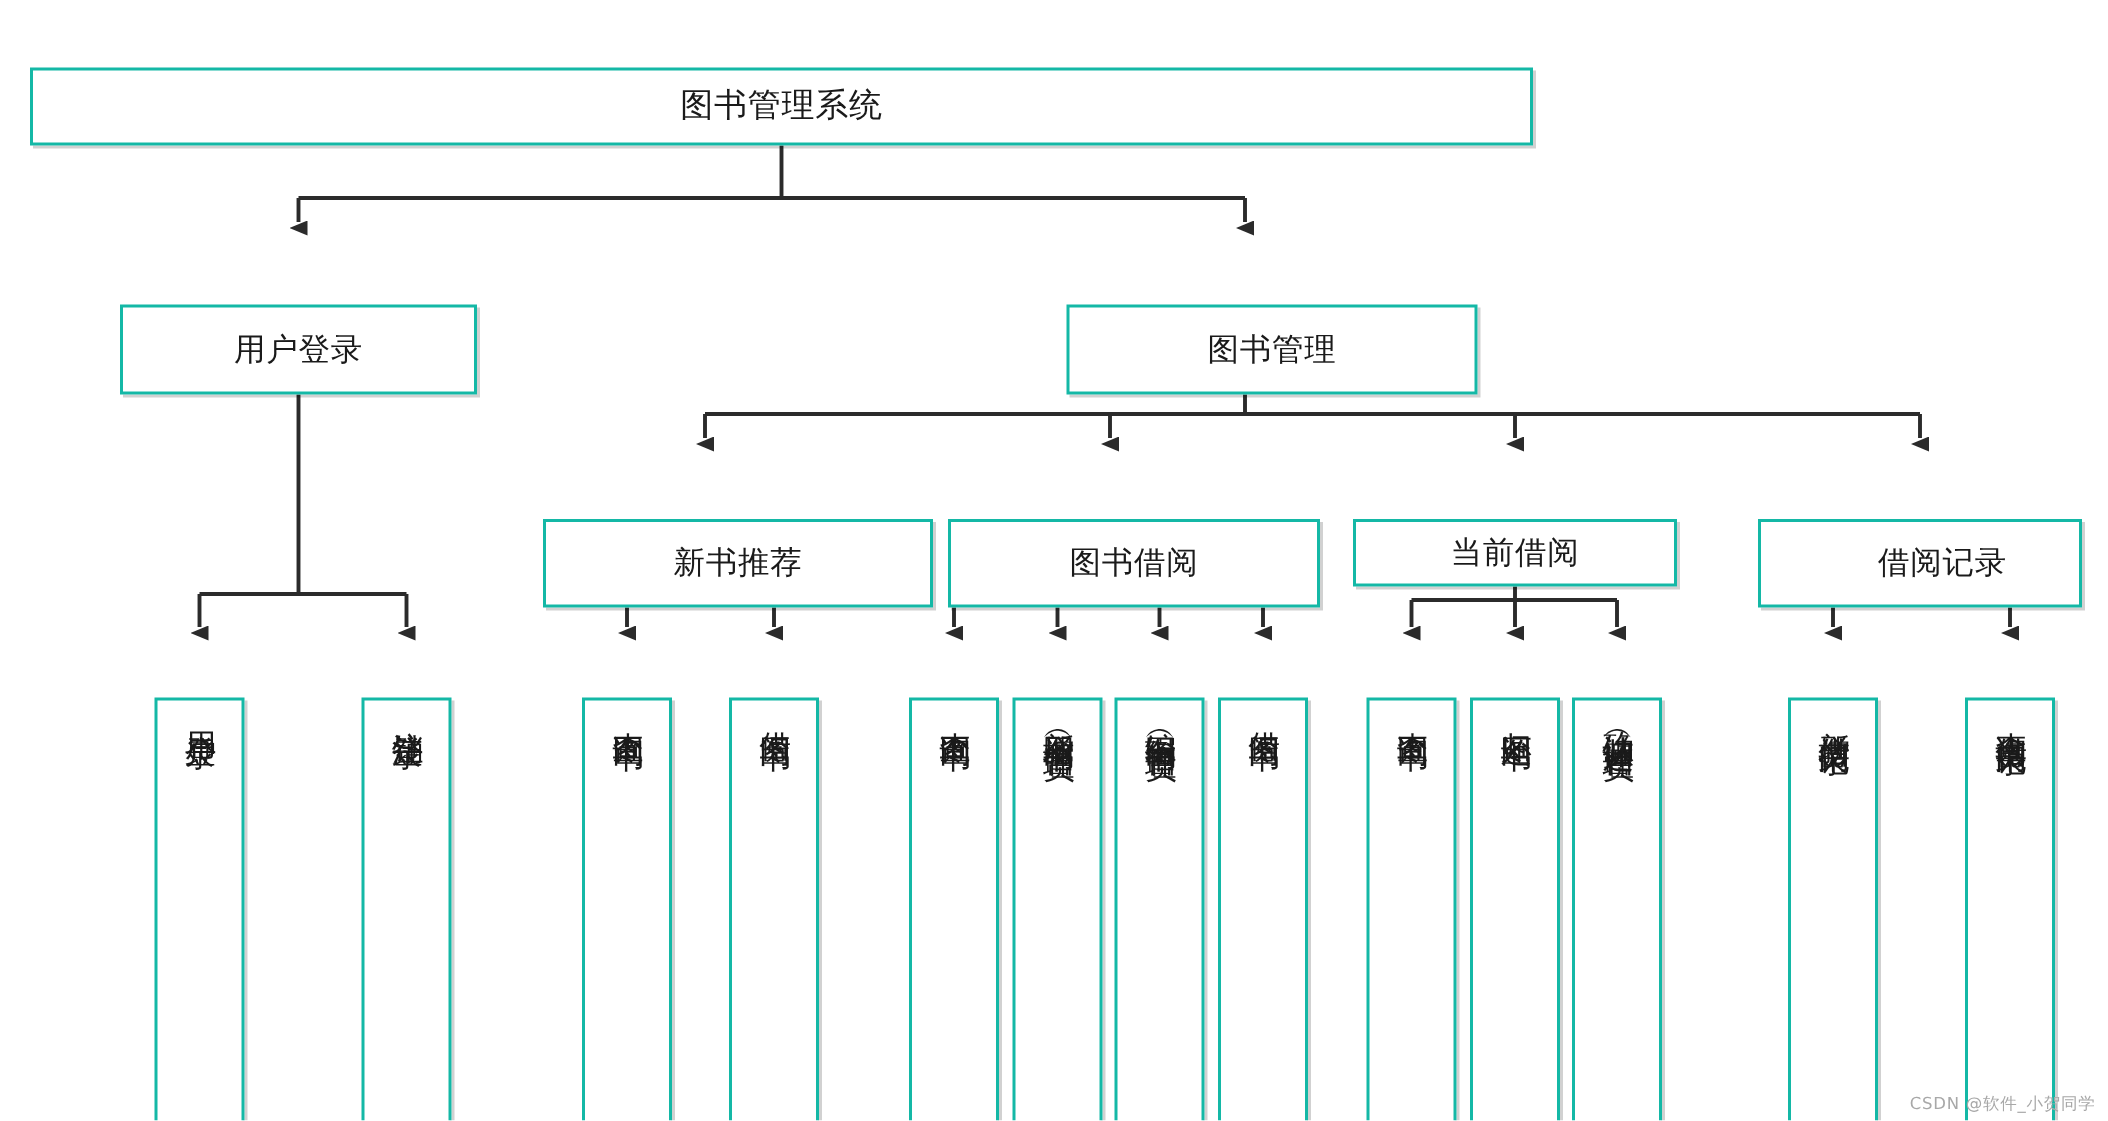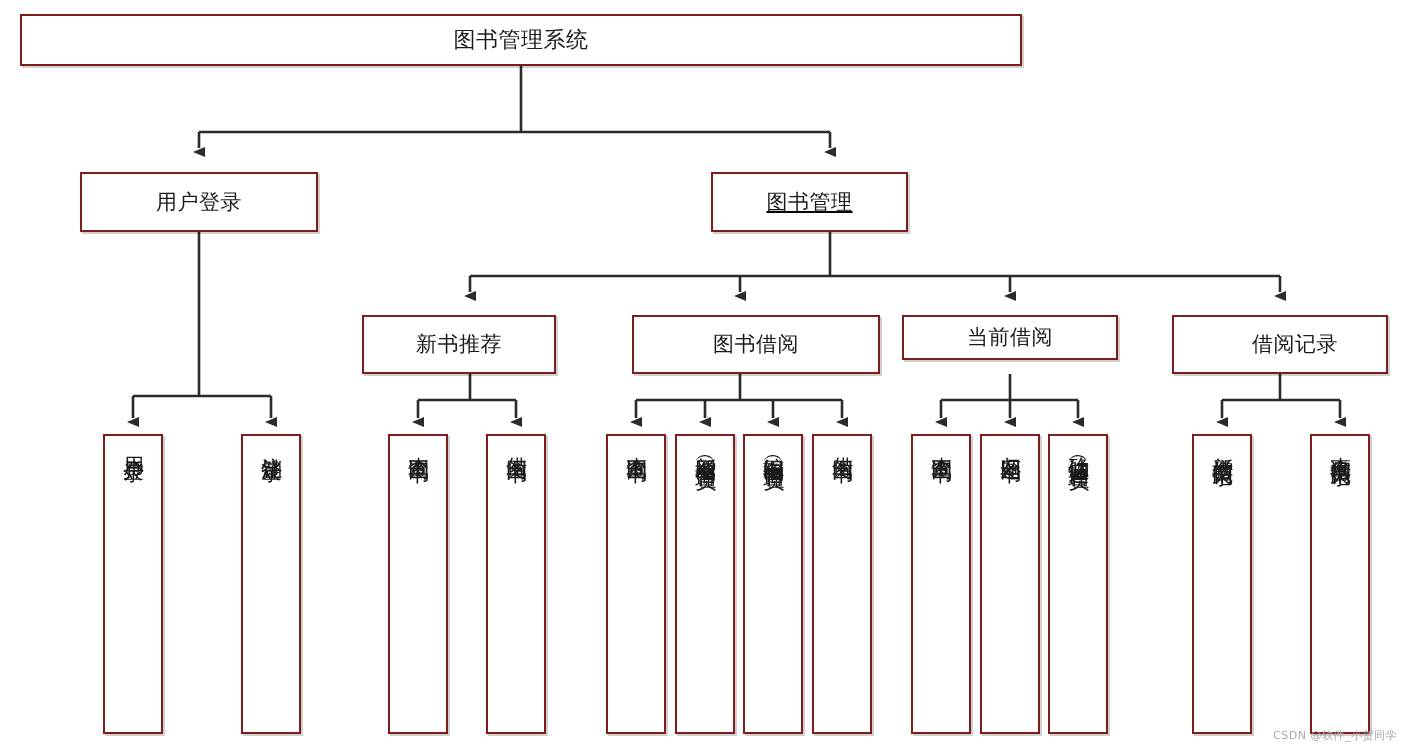--- a/index.html
+++ b/index.html
@@ -20,26 +20,27 @@
   #diagram-svg {
     position: absolute;
     left: 0;
     top: 0;
     width: 1405px;
     height: 747px;
   }
   .node-box {
     position: absolute;
     box-sizing: border-box;
-    border: 2px solid #7f1d1d;
+    border: 2px solid #14b8a6;
     background: #ffffff;
     display: flex;
     align-items: center;
     justify-content: center;
     box-shadow: 2px 2px 0 rgba(0,0,0,0.18);
+    margin-top: 31px;
   }
   .node-label {
     color: #1a1a1a;
     font-size: 21px;
     line-height: 1.25;
     white-space: nowrap;
     letter-spacing: 0.5px;
   }
   .node-box.root .node-label { font-size: 22px; }
   .node-box.level2 .node-label { font-size: 21px; }
@@ -123,25 +124,25 @@
     </g>
   </svg>
 
   <div class="node-box root" style="left:20px; top:14px; width:1002px; height:52px;">
     <span class="node-label">图书管理系统</span>
   </div>
 
   <div class="node-box level2" style="left:80px; top:172px; width:238px; height:60px;">
     <span class="node-label">用户登录</span>
   </div>
-  <div class="node-box level2" style="left:711px; top:172px; width:197px; height:60px;text-decoration:underline;">
+  <div class="node-box level2" style="left:711px; top:172px; width:274px; height:60px;">
     <span class="node-label">图书管理</span>
   </div>
 
-  <div class="node-box level3" style="left:362px; top:315px; width:194px; height:59px;">
+  <div class="node-box level3" style="left:362px; top:315px; width:260px; height:59px;">
     <span class="node-label">新书推荐</span>
   </div>
   <div class="node-box level3" style="left:632px; top:315px; width:248px; height:59px;">
     <span class="node-label">图书借阅</span>
   </div>
   <div class="node-box level3" style="left:902px; top:315px; width:216px; height:45px;">
     <span class="node-label">当前借阅</span>
   </div>
   <div class="node-box level3" style="left:1172px; top:315px; width:216px; height:59px;padding-left:30px;">
     <span class="node-label">借阅记录</span>

